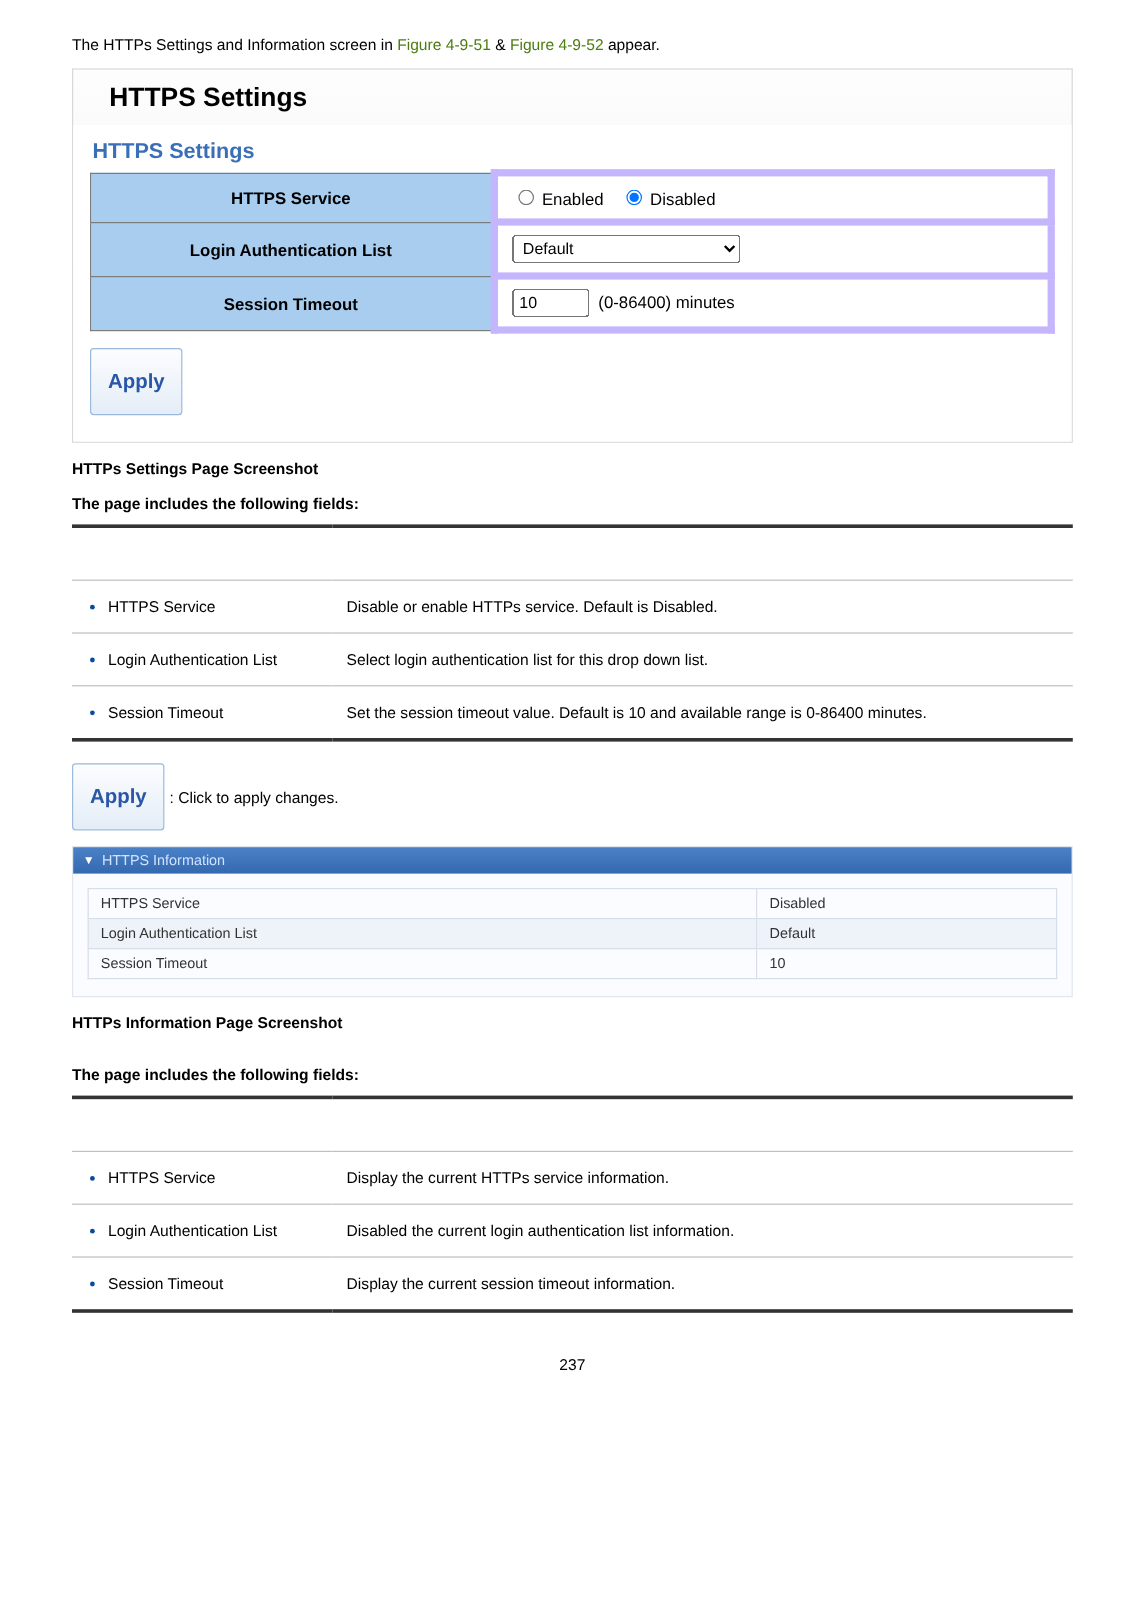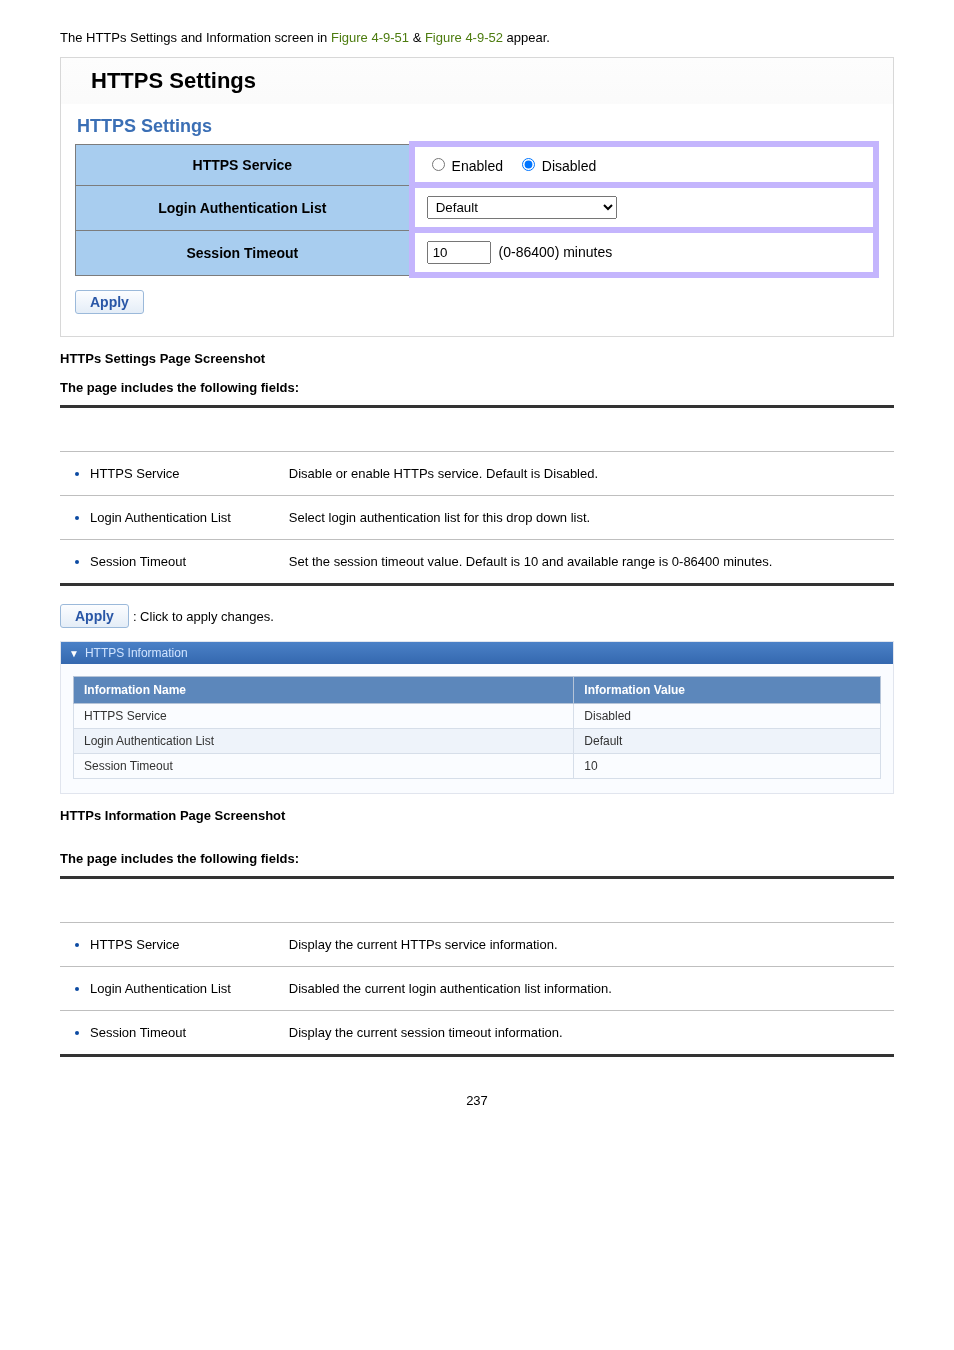--- a/index.html
+++ b/index.html
@@ -35,22 +35,22 @@
     width: 42%;
   }
   table.settings td {
     border: 6px solid #c4b5fd; padding: 8px 12px; font-size: 14px;
   }
   input[type=text] { width: 52px; padding: 2px 4px; }
   select { width: 190px; padding: 2px 4px; }
   .btn-apply {
     display: inline-block; margin: 12px 0 8px;
     border: 1px solid #9bb9da; background: linear-gradient(#fcfdff,#e4edf7);
-    color:#2956a6; font-weight:bold; padding:3px 14px; border-radius:3px;
-    font-size:14px;
+    color:#2956a6; font-weight:bold; padding:17px 14px; border-radius:3px;
+    font-size:17px;
   }
   .caption { text-align:left; margin:14px 0; font-weight:bold; }
   .subhead { margin: 14px 0 10px; font-weight:bold; }
   table.fields { width:100%; border-collapse: collapse; margin: 0 0 18px; }
   table.fields th, table.fields td {
     border-top: 1px solid #bfbfbf; border-bottom:1px solid #bfbfbf;
     padding: 14px 12px; text-align:left; font-size:13px;
   }
   table.fields tr.head th {
     border-top: 3px solid #333; color:#fff; font-weight:bold;
@@ -172,24 +172,20 @@
   <span class="btn-apply" style="margin:0 4px 0 0;">Apply</span><span>: Click to apply changes.</span>
 </p>
 
 <div class="info-wrap">
   <div class="info-header">
     <span class="chev">▼</span>
     <span>HTTPS Information</span>
   </div>
   <table class="info">
     <tbody>
-        <tr>
-      <th style="width:62%;">Information Name</th>
-      <th>Information Value</th>
-    </tr>
     <tr>
       <td>HTTPS Service</td>
       <td>Disabled</td>
     </tr>
     <tr class="alt">
       <td>Login Authentication List</td>
       <td>Default</td>
     </tr>
     <tr>
       <td>Session Timeout</td>

